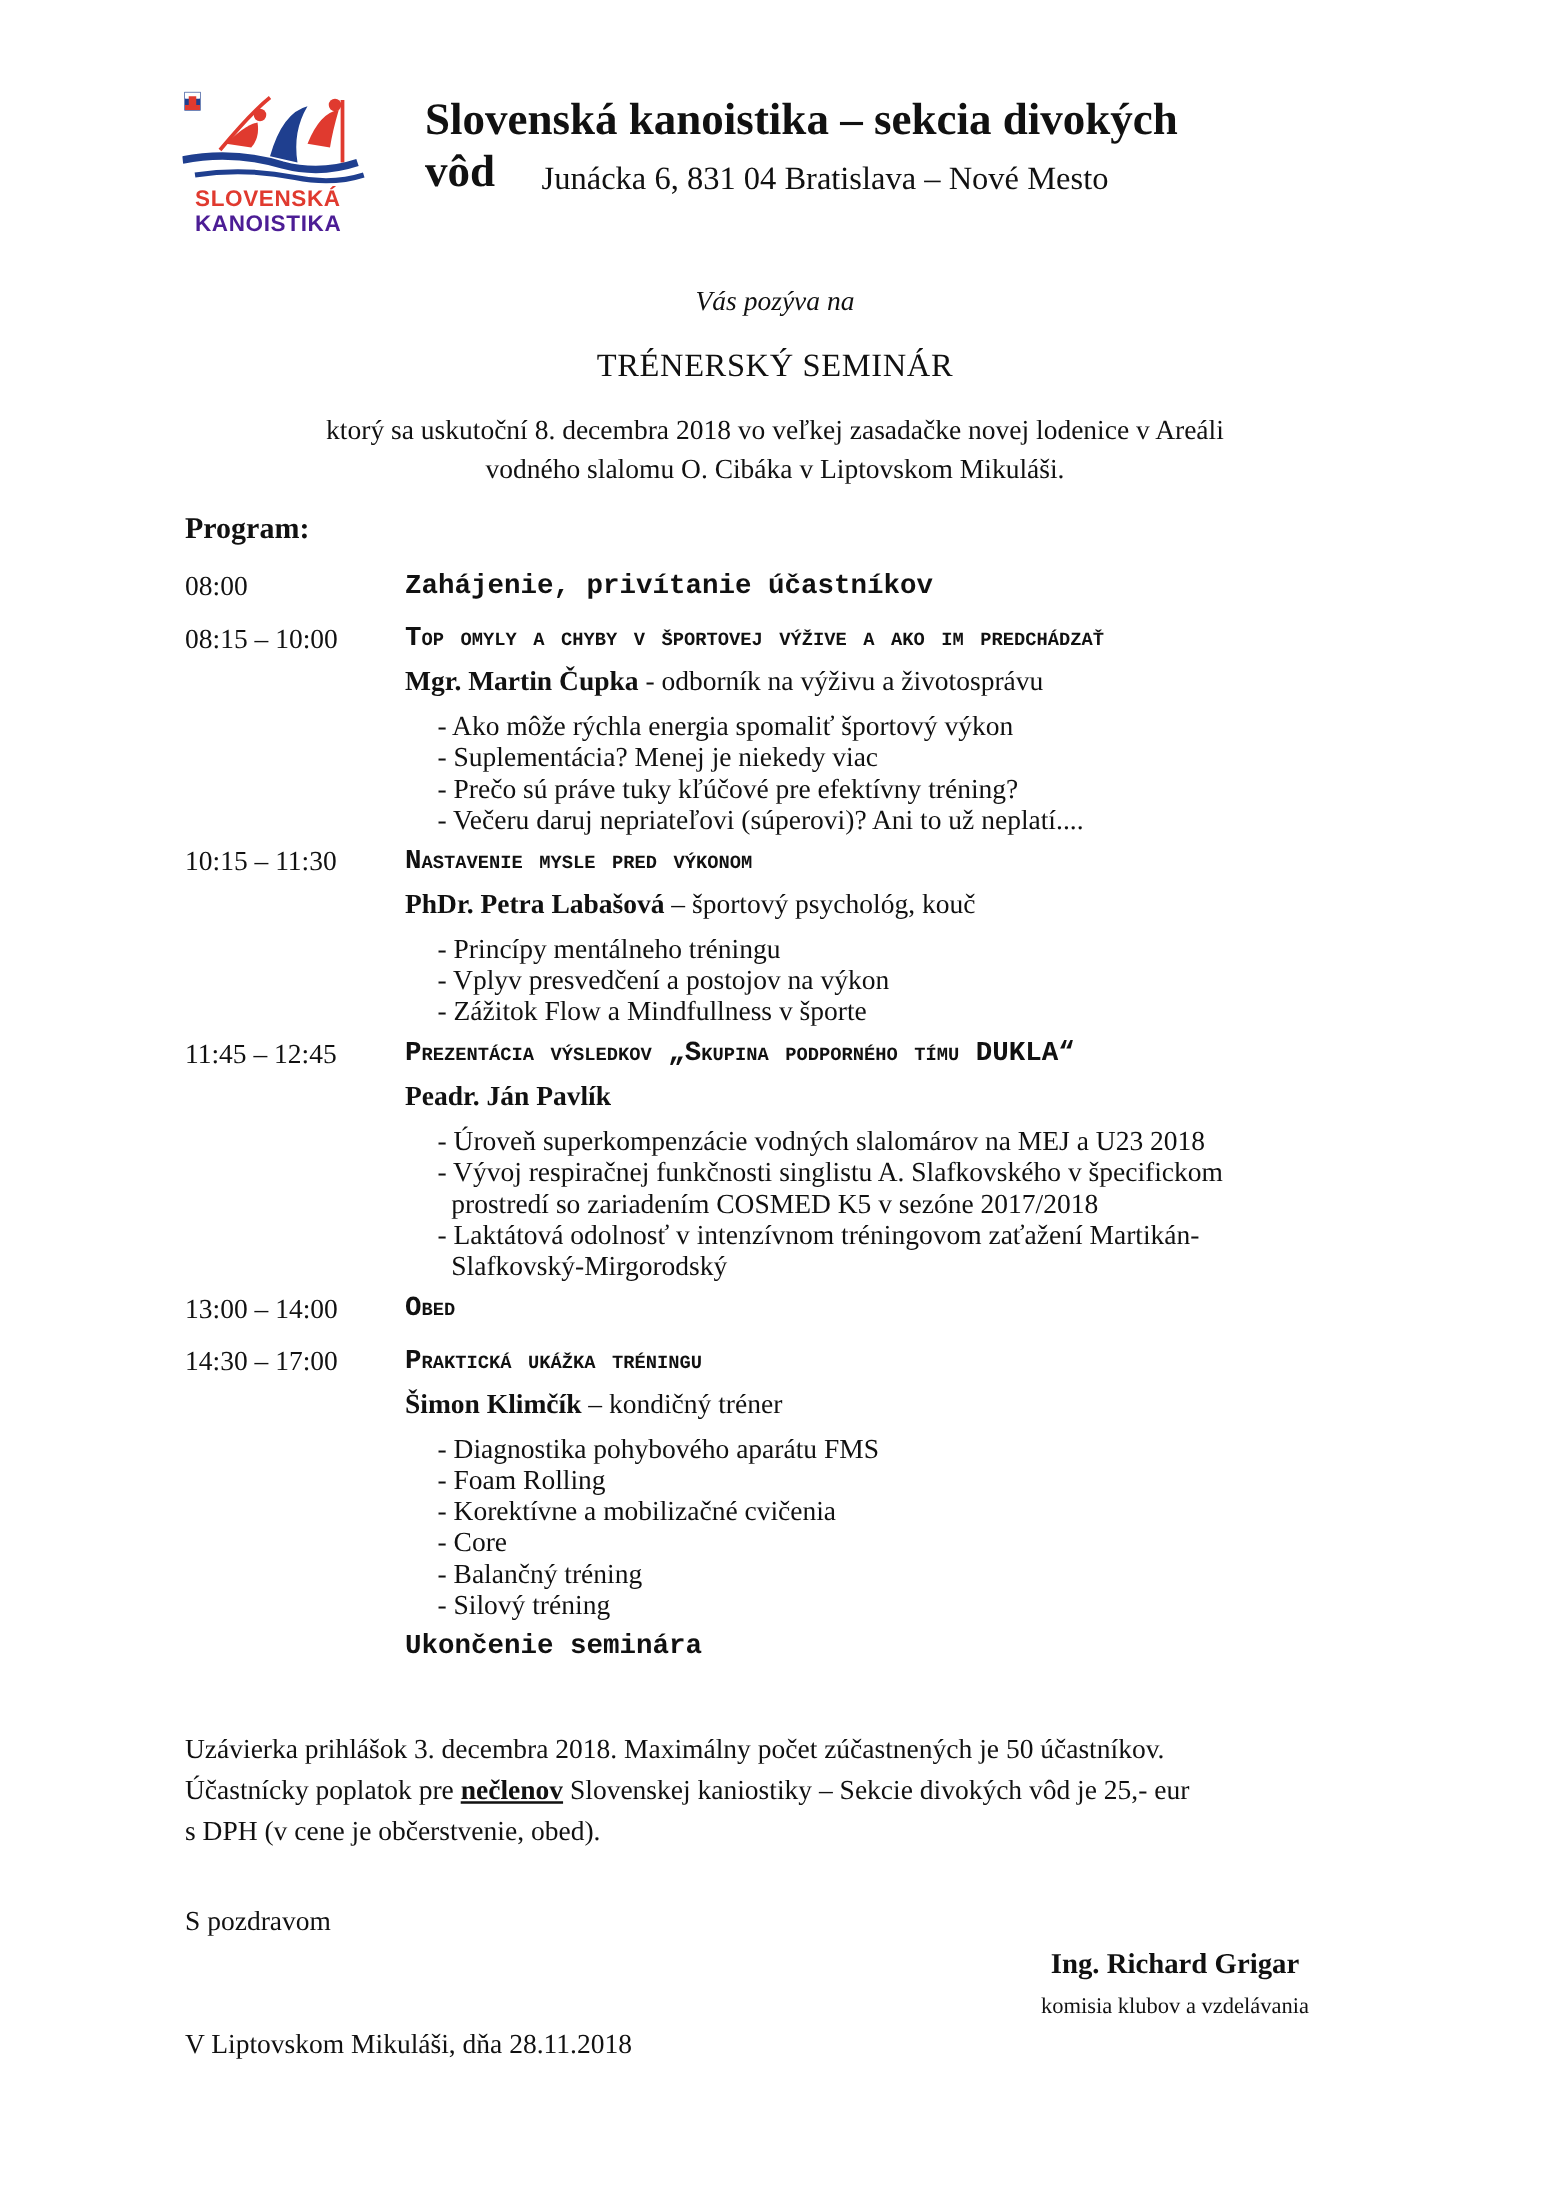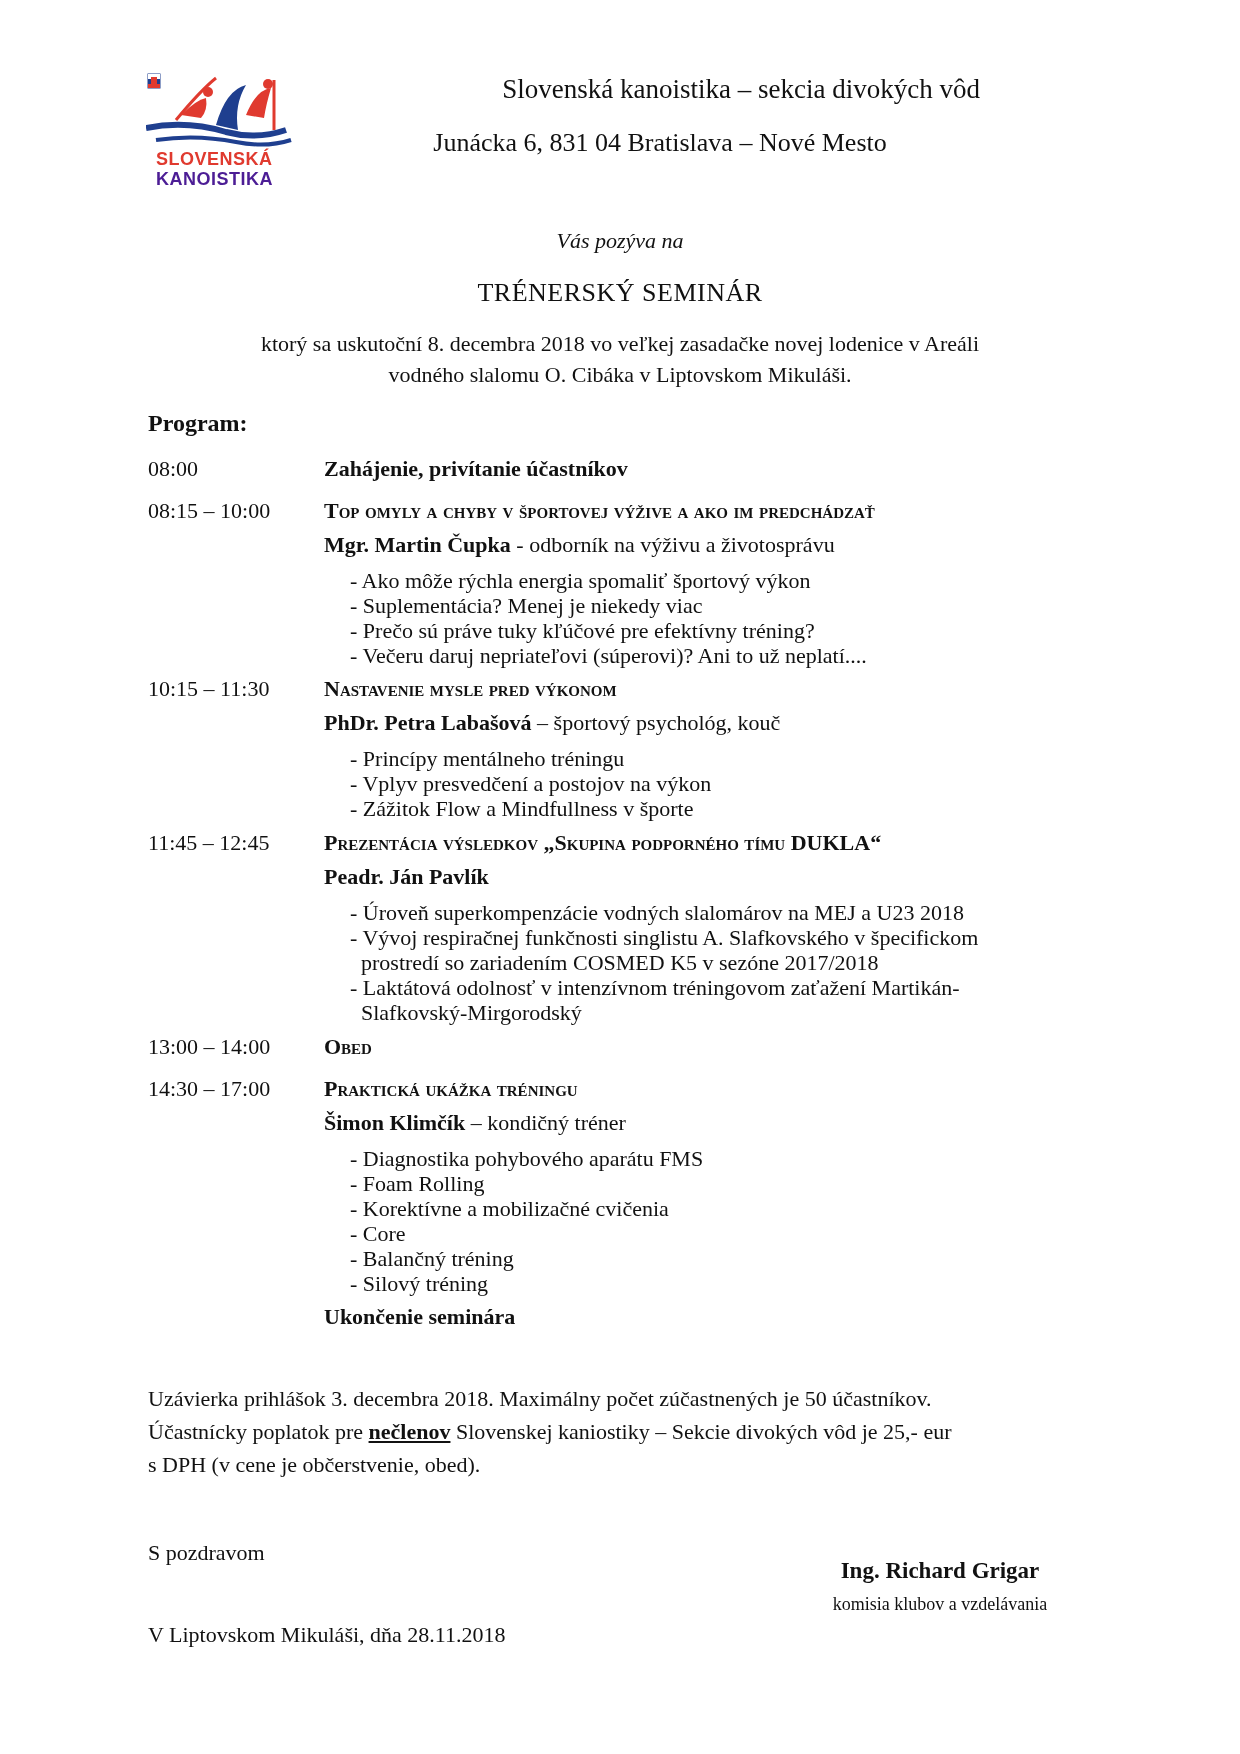--- a/index.html
+++ b/index.html
@@ -3,39 +3,39 @@
 <meta charset="utf-8">
 <style>
   html, body { margin: 0; padding: 0; background: #ffffff; }
   body { width: 1240px; height: 1754px; position: relative; overflow: hidden;
          font-family: "Liberation Serif", "DejaVu Serif", serif; color: #111; }
   .abs { position: absolute; }
   .logo { left: 146px; top: 70px; width: 148px; height: 120px; }
   .logo-text { position: absolute; left: 10px; width: 140px; font-family: "Liberation Sans", "DejaVu Sans", sans-serif; font-weight: bold; font-size: 18px; letter-spacing: 0.5px; line-height: 22px; }
   .lt1 { top: 78px; color: #e03a2f; }
   .lt2 { top: 98px; color: #4c1d95; }
-  .org-name { left: 340px; top: 74px; width: 640px; text-align: right; font-size: 27px; font-weight: normal; }
+  .org-name { left: 340px; top: 74px; width: 640px; text-align: left; font-size: 36px; font-weight: bold; }
   .org-addr { left: 340px; top: 128px; width: 640px; text-align: center; font-size: 26px; }
   .center { left: 130px; width: 980px; text-align: center; }
   .invite { top: 228px; font-size: 22px; font-style: italic; }
   .title { top: 278px; font-size: 26px; letter-spacing: 0.5px; }
   .desc { top: 328px; font-size: 22px; line-height: 31px; }
   .program-label { left: 148px; top: 410px; font-size: 24px; font-weight: bold; }
   .row-time { left: 148px; font-size: 22px; }
-  .row-title { left: 324px; font-size: 22px; font-weight: bold; }
+  .row-title { left: 324px; font-size: 22px; font-weight: bold; font-family: Liberation Mono, monospace; }
   .sc { font-variant: small-caps; }
   .speaker { left: 324px; font-size: 22px; }
   .speaker b { font-weight: bold; }
   .bullets { left: 350px; font-size: 22px; line-height: 25px; width: 760px; }
   .bullets div { white-space: pre-wrap; }
   .para { left: 148px; width: 942px; font-size: 22px; line-height: 33px; text-align: justify; }
   .para .indent { display: inline-block; width: 72px; }
   .para a { color: #1a5fb4; text-decoration: underline; }
   .para .u { font-weight: bold; text-decoration: underline; }
-  .greeting { left: 148px; top: 1524px; font-size: 22px; margin-top: 16px; }
+  .greeting { left: 148px; top: 1524px; font-size: 22px; }
   .sig-name { left: 770px; top: 1558px; width: 340px; text-align: center; font-size: 23px; font-weight: bold; }
   .sig-role { left: 770px; top: 1594px; width: 340px; text-align: center; font-size: 18px; }
   .place-date { left: 148px; top: 1622px; font-size: 22px; }
 </style>
 </head>
 <body>
 
 <div class="abs logo">
   <svg width="148" height="80" viewBox="0 0 148 80">
     <rect x="2" y="4" width="12" height="14" fill="#fff" stroke="#1f3f8f" stroke-width="1"></rect>

